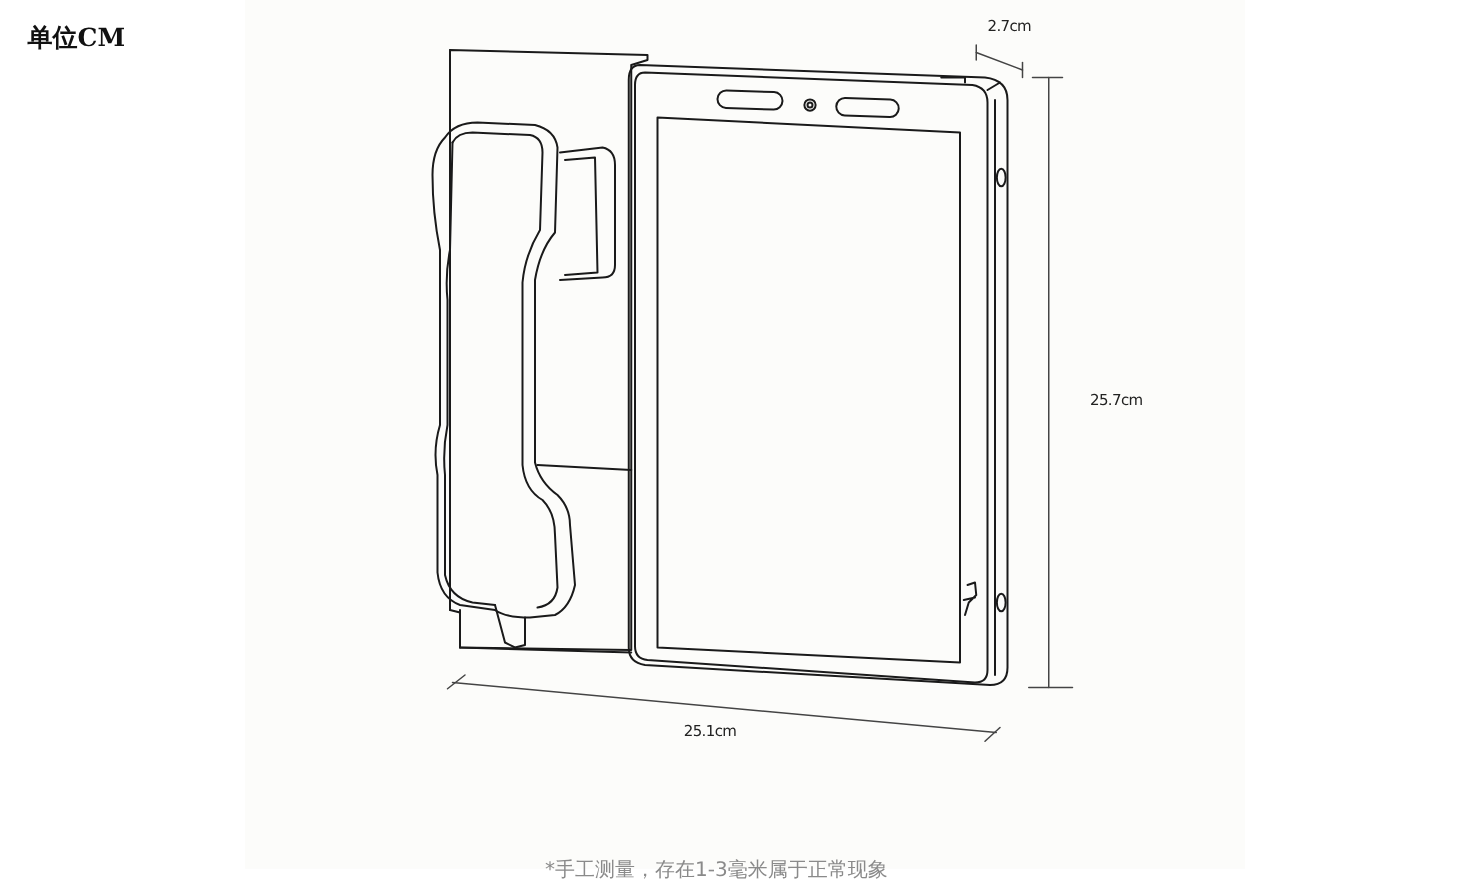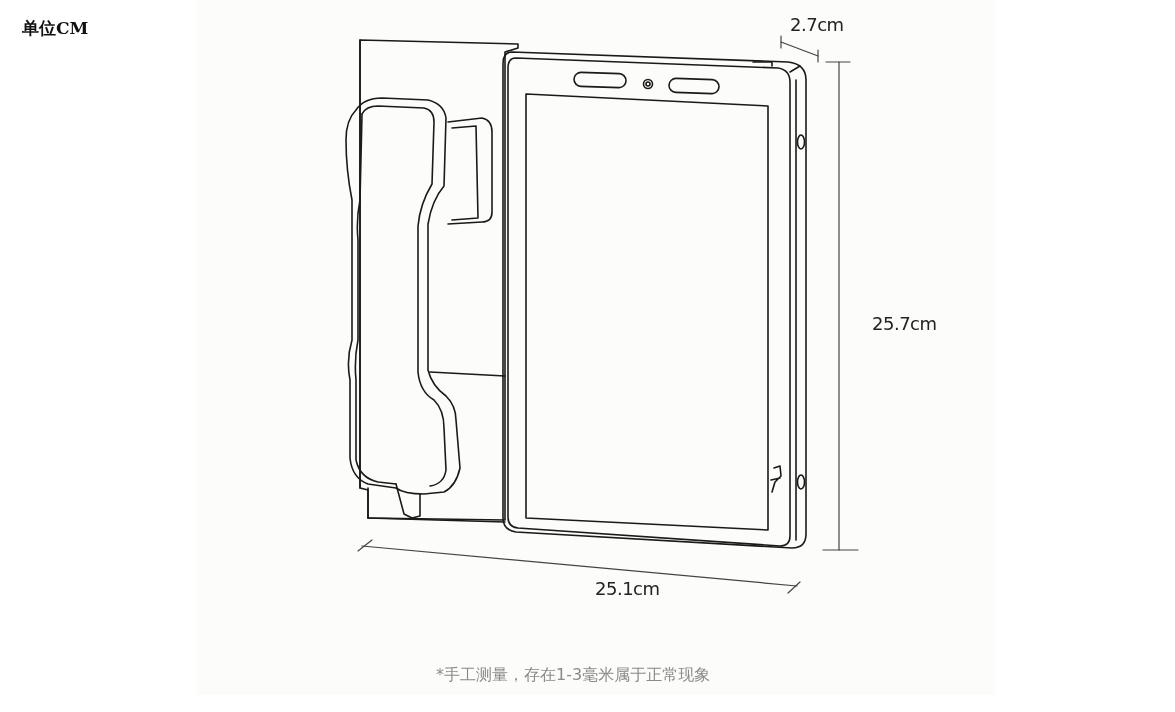--- a/index.html
+++ b/index.html
@@ -7,31 +7,31 @@
     width: 1175px; height: 712px; position: relative; overflow: hidden;
     background: #ffffff;
     font-family: "DejaVu Sans", sans-serif;
   }
   .canvas-bg {
     position: absolute; left: 196px; top: 0; width: 800px; height: 695px;
     background: #fcfcfa;
   }
   .unit-label {
     position: absolute; left: 22px; top: 17px;
-    font-family: "DejaVu Serif", serif; font-weight: bold; font-size: 17px; color: #111;
+    font-family: "DejaVu Serif", serif; font-weight: bold; font-size: 20px; color: #111;
   }
   .dim-label {
     position: absolute; font-family: "DejaVu Sans", sans-serif;
-    font-size: 18px; color: #222; letter-spacing: -0.5px;
+    font-size: 12px; color: #222; letter-spacing: -0.5px;
   }
   #dim-depth { left: 790px; top: 14px; }
   #dim-height { left: 852px; top: 313px; margin-left: 20px; }
-  #dim-width { left: 547px; top: 578px; margin-left: 48px; }
+  #dim-width { left: 547px; top: 578px; }
   .note {
-    position: absolute; left: 436px; top: 665px;
+    position: absolute; left: 436px; top: 686px;
     font-size: 16px; color: #8a8a8a;
   }
   svg.drawing { position: absolute; left: 0; top: 0; }
 </style>
 </head>
 <body>
 
 <div class="canvas-bg"></div>
 
 <div class="unit-label">单位CM</div>

